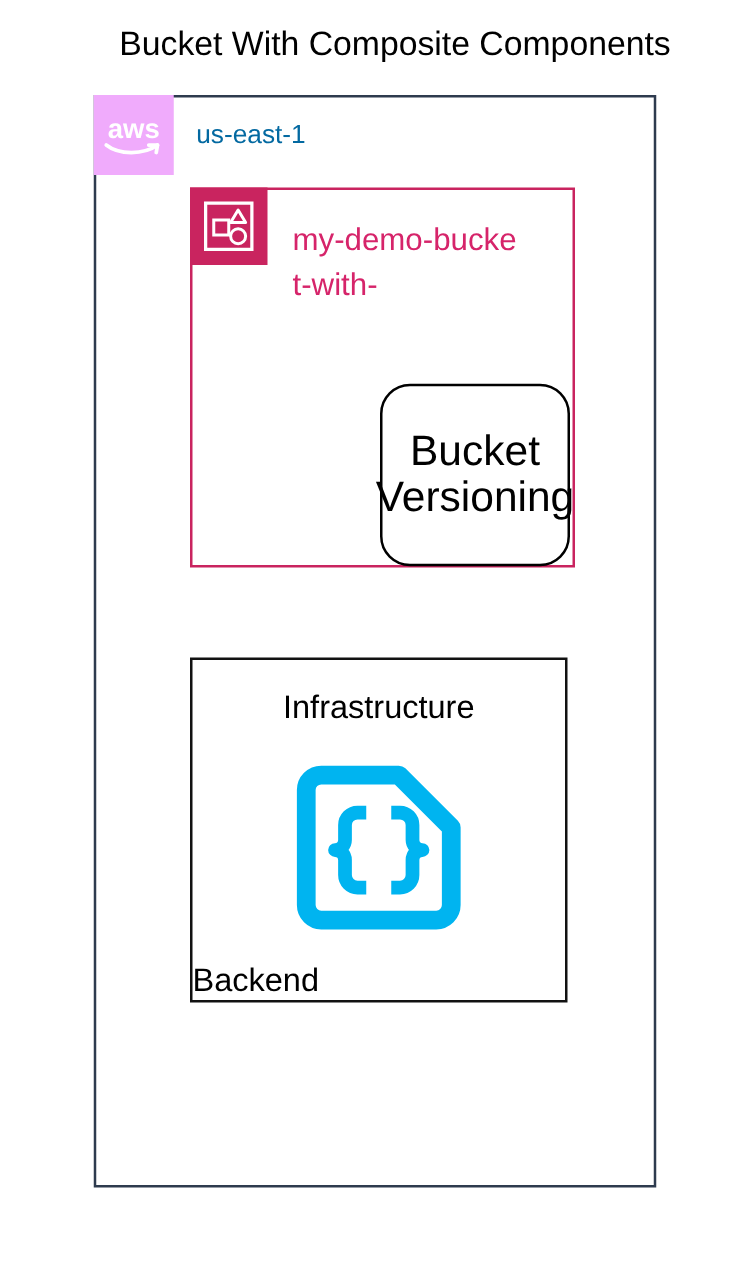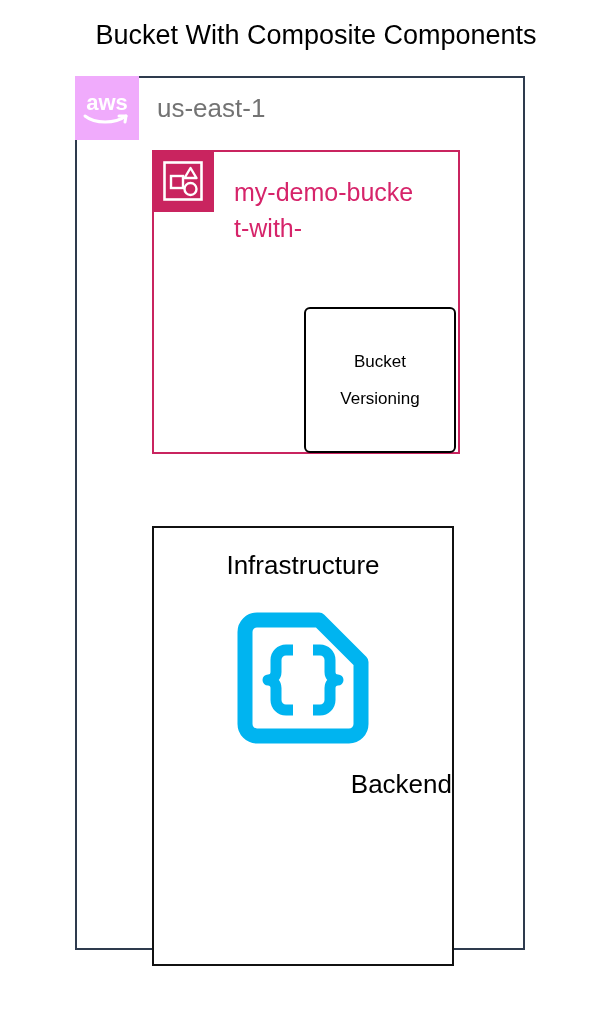--- a/index.html
+++ b/index.html
@@ -51,22 +51,22 @@
     display: flex;
     align-items: center;
     justify-content: center;
   }
   .aws-badge svg { display: block; }
 
   .region-label {
     position: absolute;
     left: 80px;
     top: 10px;
-    font-size: 26px;
-    color: #737373;
+    font-size: 21px;
+    color: #0369a1;
     line-height: 40px;
     white-space: nowrap;
   }
 
   
   .bucket-group {
     position: absolute;
     left: 75px;
     top: 72px;
     width: 308px;
@@ -102,40 +102,40 @@
   }
 
   
   .versioning-node {
     position: absolute;
     left: 150px;
     top: 155px;
     width: 152px;
     height: 146px;
     border: 2.5px solid #000000;
-    border-radius: 6px;
+    border-radius: 24px;
     box-sizing: border-box;
     background: #ffffff;
     display: flex;
     align-items: center;
     justify-content: center;
     text-align: center;
-    font-size: 17px;
+    font-size: 34px;
     line-height: 37px;
     color: #000000;
     z-index: 5;
   }
 
   
   .infra-group {
     position: absolute;
     left: 75px;
     top: 448px;
     width: 302px;
-    height: 440px;
+    height: 276px;
     border: 2px solid #111111;
     box-sizing: border-box;
     background: #ffffff;
   }
 
   .infra-title {
     position: absolute;
     left: 0;
     top: 21px;
     width: 100%;
@@ -153,21 +153,21 @@
     width: 152px;
     height: 152px;
   }
   .infra-icon svg { display: block; }
 
   .infra-subtitle {
     position: absolute;
     left: 0;
     top: 240px;
     width: 100%;
-    text-align: right;
+    text-align: left;
     font-size: 26px;
     line-height: 32px;
     color: #000000;
   }
 </style>
 </head>
 <body>
 
 <div class="diagram-title">Bucket With Composite Components</div>
 

